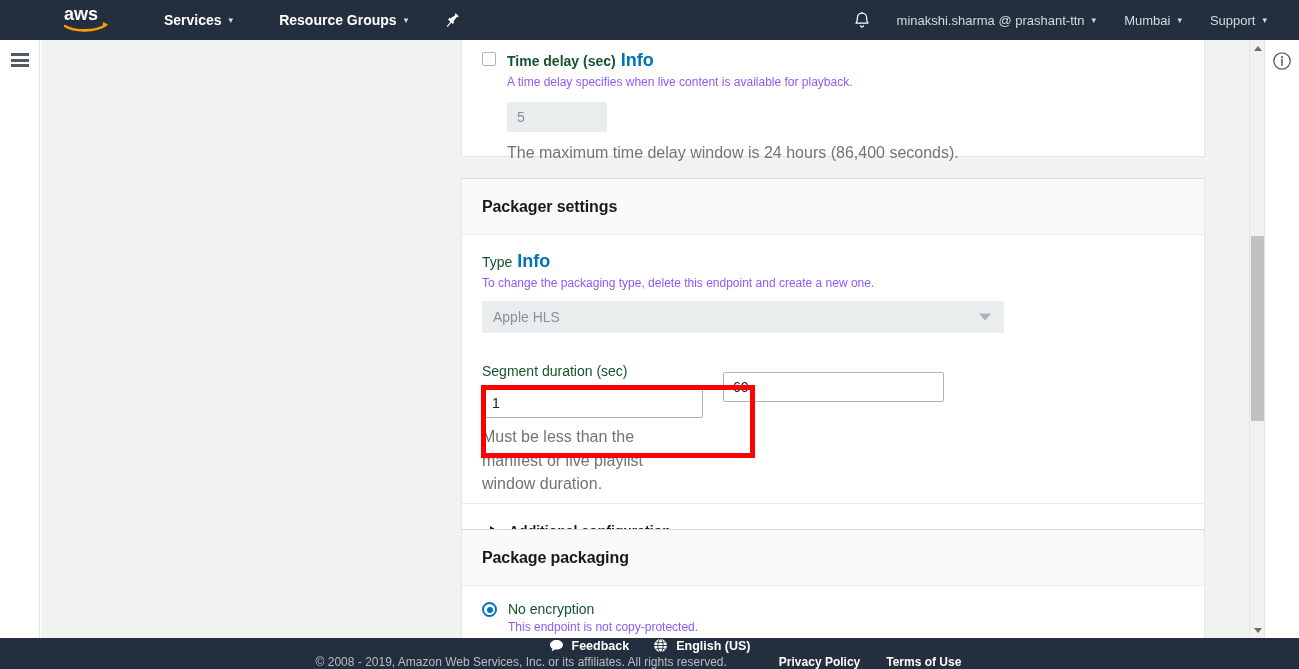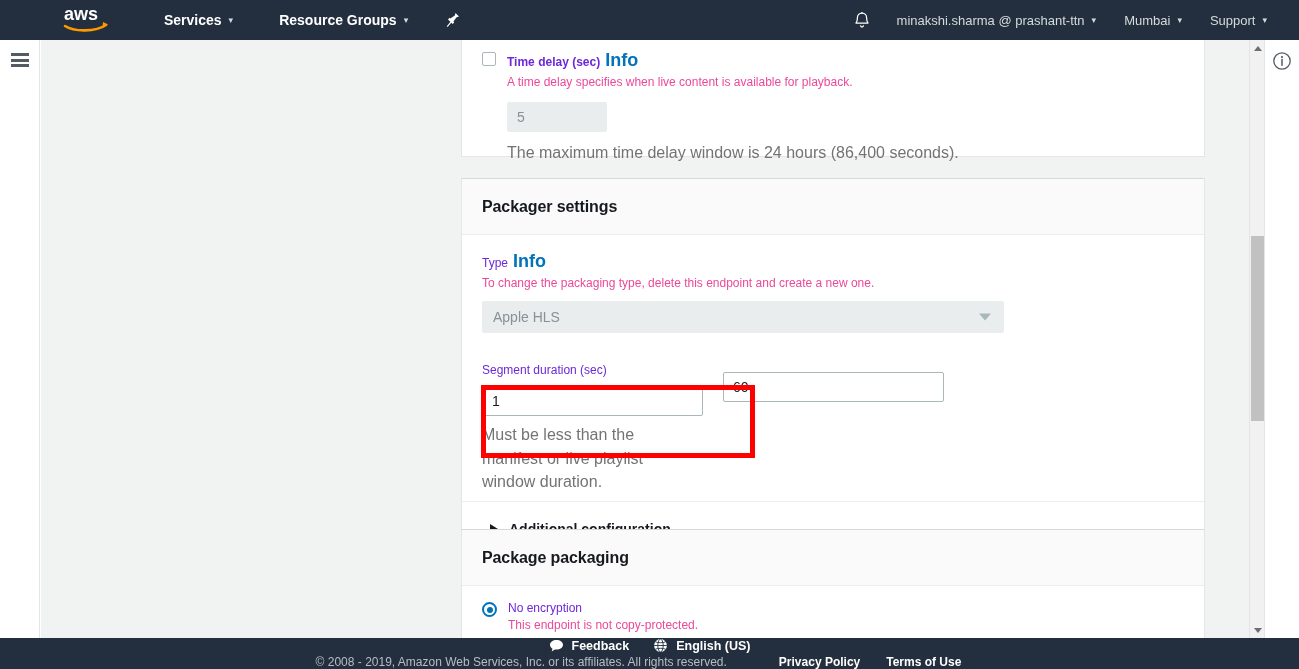--- a/index.html
+++ b/index.html
@@ -87,29 +87,29 @@
     border-bottom: 1px solid #eaeded;
     padding: 18px 20px 16px 20px;
   }
   .card-title {
     font-size: 16px; font-weight: bold; color: #16191f;
     letter-spacing: -0.1px;
   }
   .card-body { padding: 18px 20px 18px 20px; }
 
   .field-label {
-    font-size: 12px; color: #6d28d9; font-weight: normal;
+    font-size: 14px; color: #14532d; font-weight: normal;
   }
   .field-label.bold { font-weight: bold; }
   .info-link {
     font-size: 18px; color: #0073bb; font-weight: bold;
     margin-left: 5px; cursor: pointer;
   }
   .field-desc {
-    font-size: 12px; color: #ec4899; margin-top: 3px; line-height: 1.45;
+    font-size: 12px; color: #8b5cf6; margin-top: 3px; line-height: 1.45;
   }
   .hint {
     font-size: 16px; color: #737373; margin-top: 5px; line-height: 1.45;
   }
 
   input.txt {
     height: 30px;
     border: 1px solid #aab7b8;
     border-radius: 2px;
     background: #ffffff;

